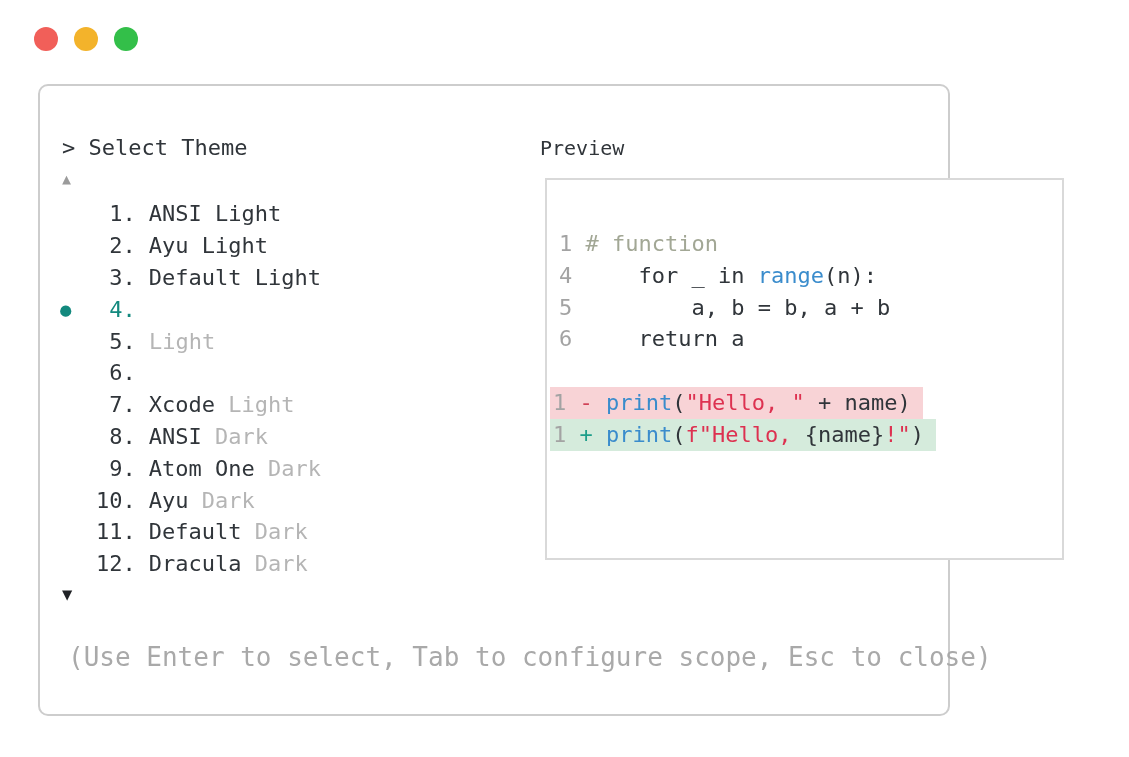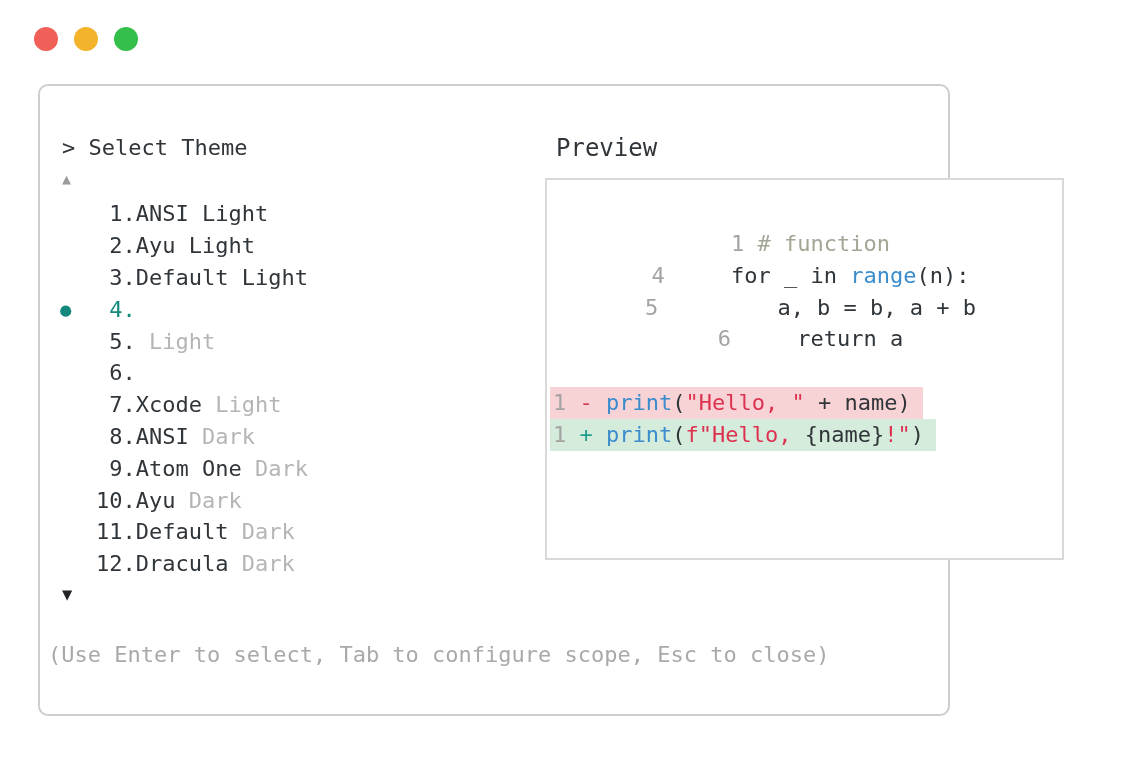--- a/index.html
+++ b/index.html
@@ -17,36 +17,36 @@
     font-family:"DejaVu Sans Mono","Liberation Mono",monospace;
     color:var(--text);
   }
   .traffic{position:absolute;left:34px;top:27px;display:flex;gap:16px}
   .light{width:24px;height:24px;border-radius:50%}
   .panel{
     position:absolute;left:38px;top:84px;width:912px;height:632px;
     border:2px solid var(--panel-border);border-radius:10px;background:#fff;
   }
   .prompt{position:absolute;left:22px;top:46px;font-size:22px;line-height:32px;color:var(--text)}
-  .preview-title{position:absolute;left:516px;top:46px;font-size:24px;line-height:32px;color:var(--text)}
+  .preview-title{position:absolute;left:500px;top:46px;font-size:20px;line-height:32px;color:var(--text)}
   .scroll{position:absolute;left:22px}
   .scroll-up{top:84px;font-size:15px;color:var(--arrow-gray)}
   .scroll-down{top:498px;font-size:17px;color:var(--arrow-dark)}
   .theme-list{position:absolute;left:20px;top:112px}
   .row{display:flex;align-items:center;height:31.8px;font-size:22px;cursor:default}
   .row span{white-space:pre}
   .bullet{display:inline-block;width:36px;color:var(--accent-teal);font-size:19px}
   .num{display:inline-block;width:3ch;color:var(--text)}
-  .name{color:var(--text)}
+  .name{margin-left:13px;color:var(--text)}
   .variant{color:var(--muted)}
   .row.selected .num,.row.selected .name{color:var(--accent-teal)}
-  .help{position:absolute;left:8px;top:556px;font-size:22px;color:var(--help-gray);white-space:pre}
+  .help{position:absolute;left:28px;top:556px;font-size:26px;color:var(--help-gray);white-space:pre}
   .preview-box{
     position:absolute;left:505px;top:92px;width:519px;height:382px;
-    border:2px solid var(--box-border);background:#fff;overflow:hidden;text-align:center;
+    border:2px solid var(--box-border);background:#fff;overflow:hidden;
   }
   .code-block{padding:48px 0 0 12px;font-size:22px}
   .cline{height:31.8px;line-height:31.8px;white-space:pre}
   .cline.del,.cline.add{width:fit-content;padding:0 12px 0 3px;margin-left:-9px}
   .cline.del{background:var(--del-bg)}
   .cline.add{background:var(--add-bg)}
   .lnum{color:var(--gray)}
   .tok-plain{color:var(--text)}
   .tok-comment{color:var(--comment)}
   .tok-function{color:var(--function-red)}

